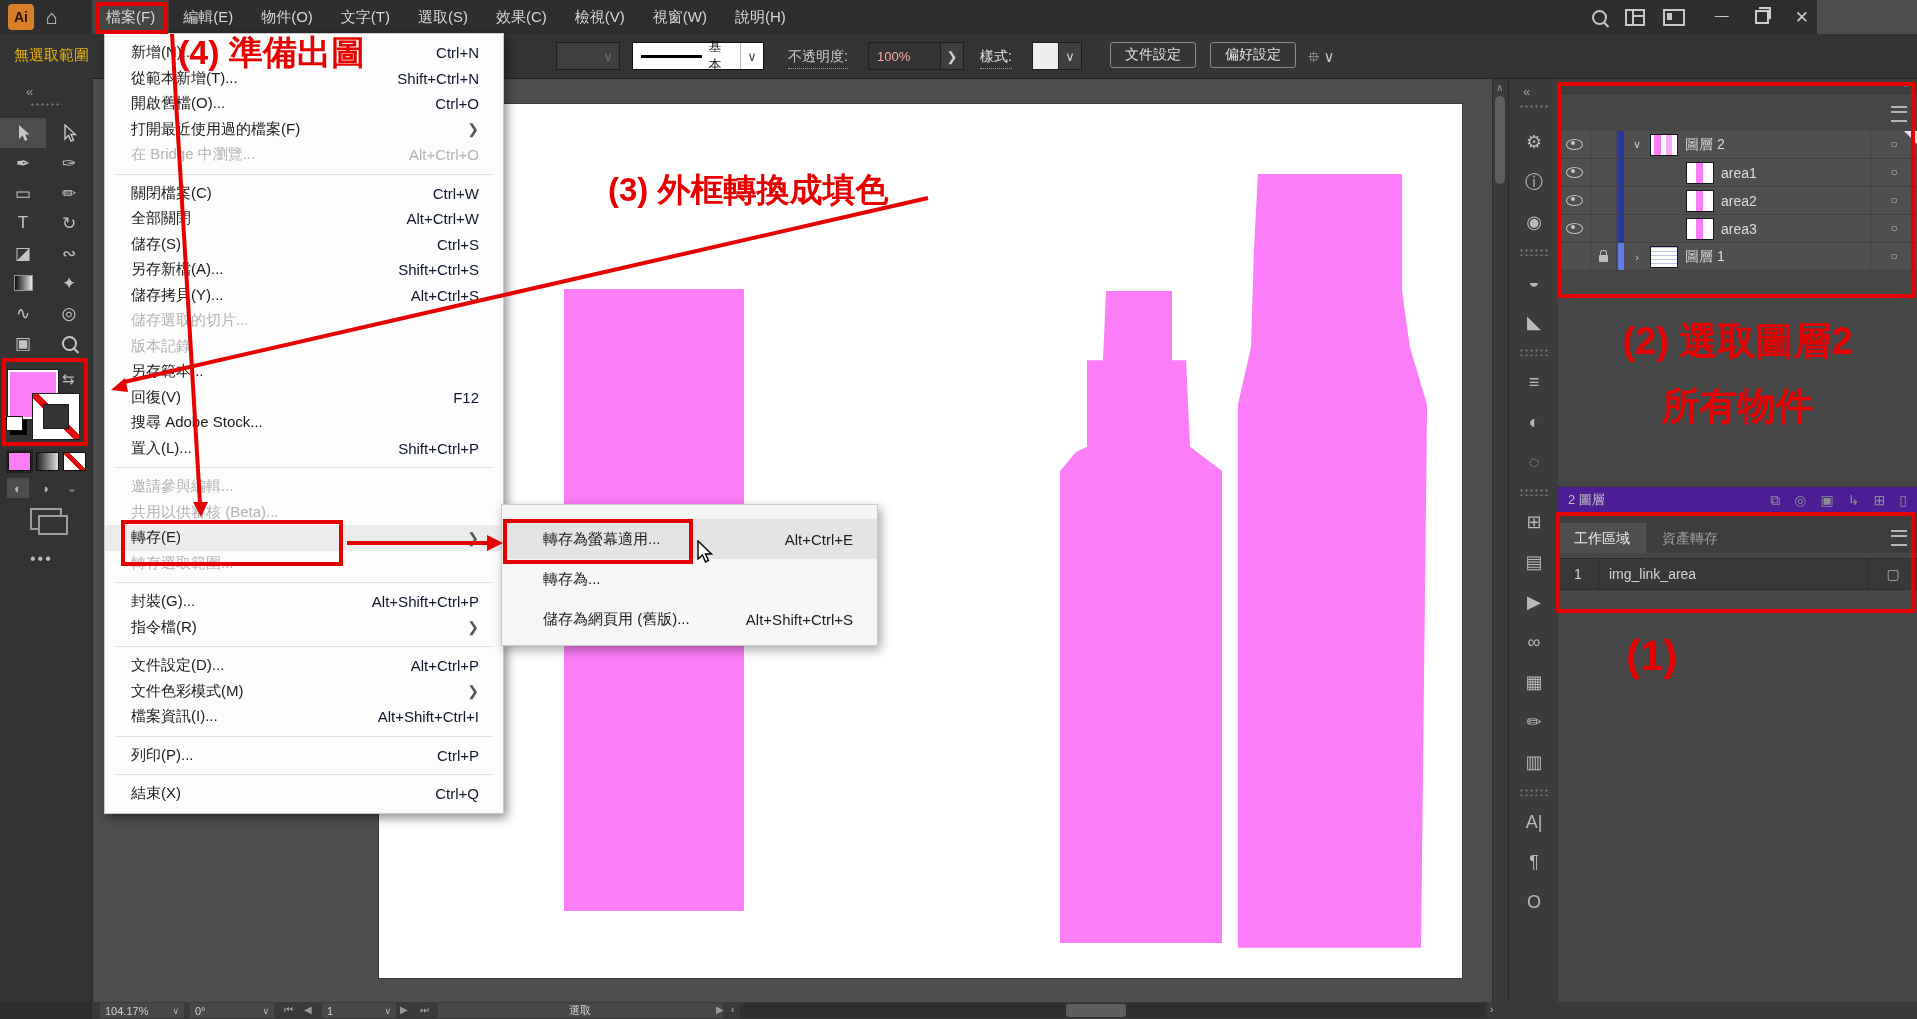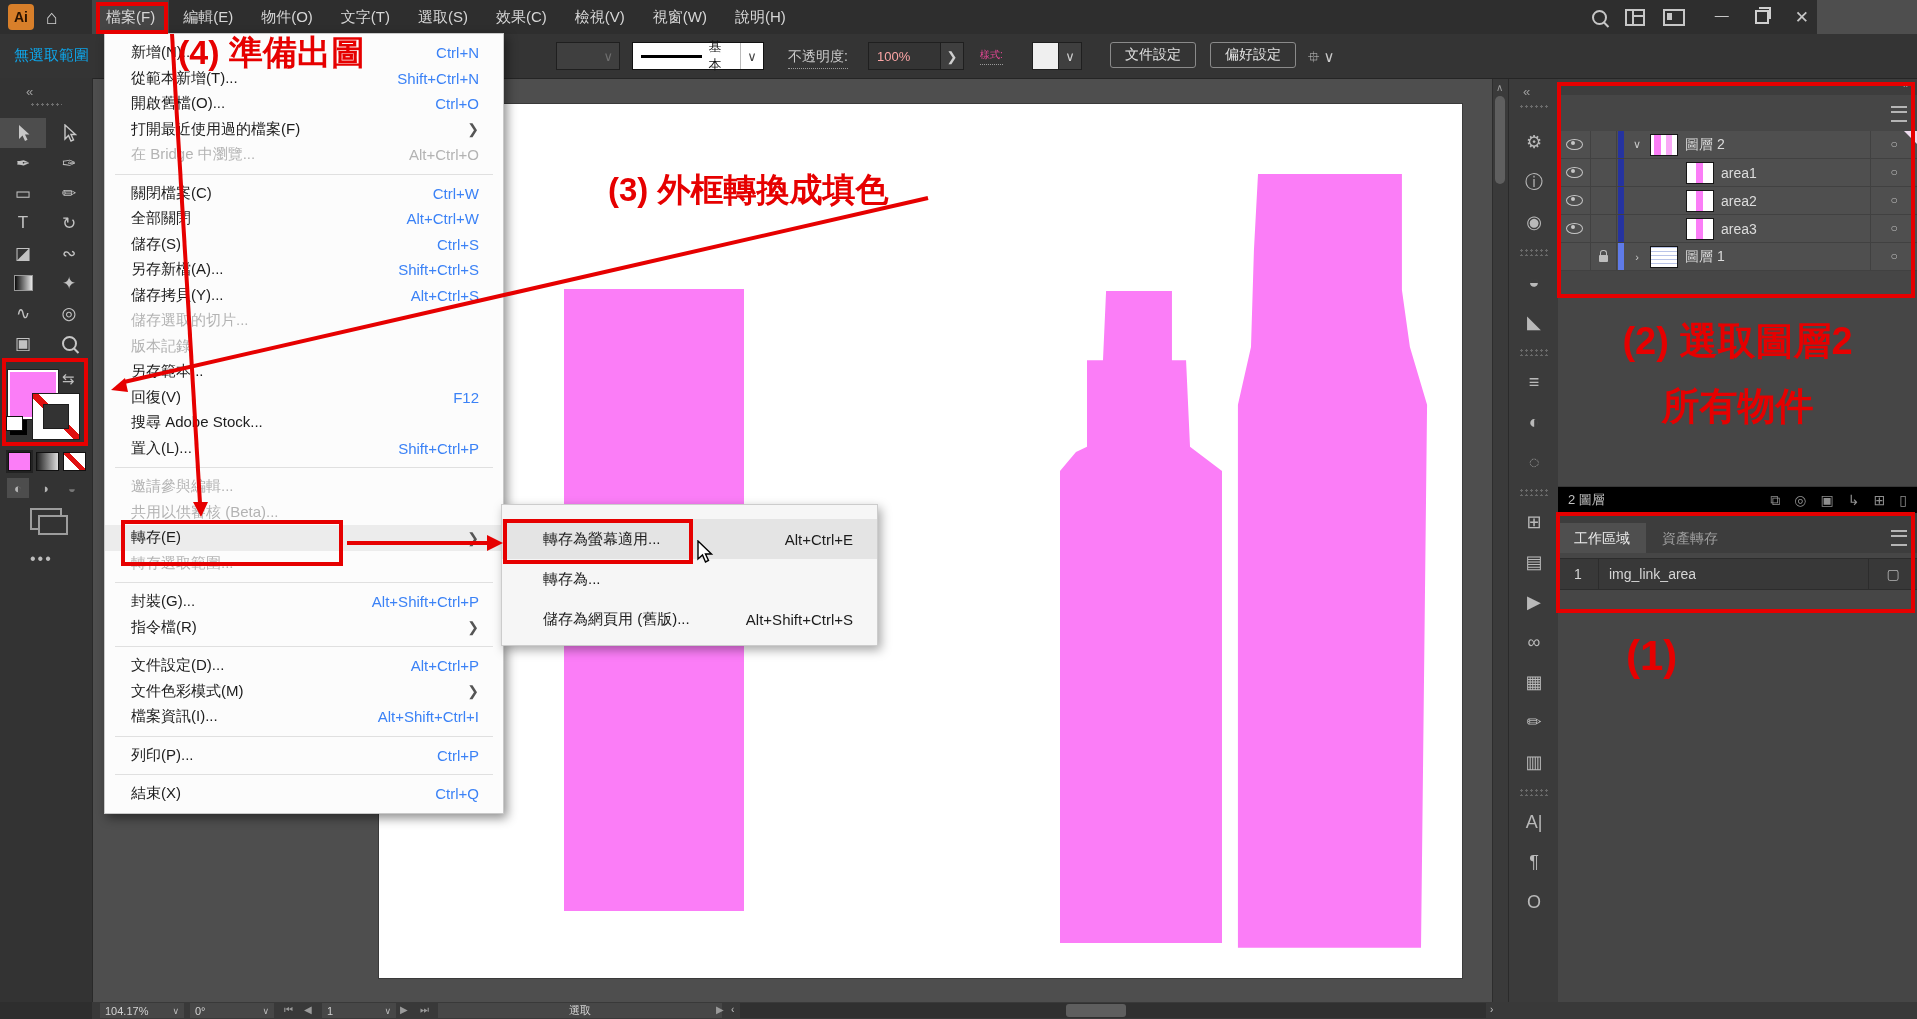--- a/index.html
+++ b/index.html
@@ -24,31 +24,31 @@
   .grid-icon::after{content:"";position:absolute;left:5px;top:0;bottom:0;width:2px;background:#c7c7c7}
   .grid-icon::before{content:"";position:absolute;left:7px;right:0;top:4px;height:2px;background:#c7c7c7}
   .doc-icon{width:18px;height:13px;border:2px solid #c7c7c7;position:relative}
   .doc-icon::after{content:"";position:absolute;left:2px;top:2px;width:5px;height:7px;background:#c7c7c7}
   .winctl{display:flex;gap:26px;margin-left:12px;font-size:15px;color:#cfcfcf}
   .restore-icon{width:10px;height:10px;border:2px solid #cfcfcf;position:relative;margin-top:3px}
   .restore-icon::after{content:"";position:absolute;left:2px;top:-5px;width:10px;height:10px;border:2px solid #cfcfcf;border-left:none;border-bottom:none}
 
   
   #controlbar{left:0;top:34px;width:1917px;height:44px;background:#343434;border-bottom:1px solid #252525;z-index:5}
-  #no-sel{left:14px;top:12px;color:#0ea5e9;font-size:15px}
+  #no-sel{left:14px;top:12px;color:#eab308;font-size:15px}
   .cb-box{position:absolute;top:8px;height:26px;border:1px solid #1f1f1f;background:#3f3f3f;color:#9a9a9a;
           display:flex;align-items:center;font-size:13px}
   #cb-dd1{left:556px;width:56px;justify-content:flex-end;padding-right:6px;color:#6f6f6f}
   #stroke-style{left:632px;width:130px;background:#fff;color:#111;border:1px solid #111}
   #stroke-line{width:62px;height:3px;background:#000;margin:0 6px 0 8px}
   #stroke-dd{width:22px;align-self:stretch;display:flex;align-items:center;justify-content:center;color:#444;border-left:1px solid #bbb;margin-left:6px}
   #opacity-label{left:788px;top:14px;color:#c9c9c9;font-size:14px;border-bottom:1px dotted #9a9a9a;padding-bottom:2px}
   #opacity-val{left:868px;width:64px;background:#343434;border:1px solid #1f1f1f;color:#fca5a5;padding-left:8px}
   #opacity-more{left:940px;width:22px;justify-content:center;color:#cfcfcf}
-  #style-label{left:980px;top:14px;color:#ec4899;font-size:10px;border-bottom:1px dotted #9a9a9a;padding-bottom:2px}
+  #style-label{left:980px;top:14px;color:#e5e5e5;font-size:14px;border-bottom:1px dotted #9a9a9a;padding-bottom:2px}
   #style-swatch{left:1032px;width:26px;background:#efefef}
   #style-dd{left:1058px;width:22px;justify-content:center;color:#cfcfcf}
   .cb-btn{position:absolute;top:8px;height:26px;border:1px solid #8a8a8a;border-radius:3px;color:#e0e0e0;
           font-size:14px;display:flex;align-items:center;padding:0 14px;background:transparent}
   #btn-docsetup{left:1110px}
   #btn-prefs{left:1210px}
   #align-art{left:1308px;top:12px;color:#c9c9c9;font-size:15px}
 
   
   #toolbar{left:0;top:78px;width:92px;height:924px;background:#333333;z-index:6;border-right:1px solid #292929}
@@ -117,21 +117,21 @@
   .lbar.dark{background:#2533a0}.lbar.light{background:#5f7be9}
   .lchev{width:26px;text-align:center;color:#c9c9c9;font-size:11px}
   .lthumb{width:26px;height:20px;background:#fff;border:1px solid #161616;margin-right:7px}
   .lthumb.bars{background:linear-gradient(90deg,#fff 12%,#fb7df7 12% 38%,#fff 38% 56%,#f9a9f6 56% 80%,#fff 80%)}
   .lthumb.bar1{background:linear-gradient(90deg,#fff 34%,#fb7df7 34% 62%,#fff 62%)}
   .lthumb.sketch{background:repeating-linear-gradient(0deg,#fff 0 3px,#b9c4e8 3px 4px)}
   .lname{color:#dcdcdc;font-size:14px;flex:1}
   .ltarget{width:46px;text-align:center;color:#bdbdbd;font-size:12px;border-left:1px solid #414141;height:27px;line-height:27px}
   .lsel-corner{position:absolute;right:0;top:0;width:0;height:0;border-top:13px solid #efdcef;border-left:13px solid transparent}
   .indent1{width:62px}
-  #layers-footer{left:0;top:408px;width:359px;height:27px;background:#000000;border-top:1px solid #373737;
+  #layers-footer{left:0;top:408px;width:359px;height:27px;background:#4c1d95;border-top:1px solid #373737;
      display:flex;align-items:center;color:#c2c2c2;font-size:13px;padding:0 10px;box-sizing:border-box}
   #lf-icons{margin-left:auto;display:flex;gap:14px;color:#8f8f8f;font-size:14px}
   #ab-tabs{left:0;top:435px;width:359px;height:40px;background:#3d3d3d;display:flex;align-items:flex-end;position:absolute}
   #ab-row{left:0;top:480px;width:359px;height:30px;background:#383838;border-top:1px solid #2c2c2c;border-bottom:1px solid #2c2c2c;
      display:flex;align-items:center;color:#d5d5d5;font-size:14px}
   #ab-num{width:40px;text-align:center;border-right:1px solid #2c2c2c;height:30px;line-height:30px}
   #ab-name{flex:1;padding-left:10px}
   #ab-icon{width:48px;border-left:1px solid #2c2c2c;height:30px;display:flex;align-items:center;justify-content:center;color:#b5b5b5}
 
   
@@ -142,21 +142,21 @@
   .sb-dd{color:#bdbdbd;font-size:9px;margin-left:auto}
   .sb-nav{position:absolute;top:2px;color:#9a9a9a;font-size:10px}
   #sb-tool{left:438px;width:274px;justify-content:center}
   #hscroll{left:740px;top:1px;width:746px;height:15px;background:#303030;position:absolute}
   #hthumb{position:absolute;left:326px;top:1px;width:60px;height:13px;background:#5e5e5e;border-radius:3px}
 
   
   #filemenu{left:104px;top:33px;width:398px;background:#fcfcfc;border:1px solid #c9c9c9;
             box-shadow:3px 4px 10px rgba(0,0,0,.45);z-index:50;padding:6px 0}
   .fm-item{height:25.5px;display:flex;align-items:center;padding:0 24px 0 26px;font-size:15px;color:#1c1c1c}
-  .fm-item .sc{margin-left:auto;color:#3b82f6}
+  .fm-item .sc{margin-left:auto;color:#0f172a}
   .fm-item.disabled,.fm-item.disabled .sc{color:#b3b3b3}
   .fm-item.hover{background:#ececec}
   .fm-sep{height:13px;display:flex;align-items:center;padding:0 10px}
   .fm-sep::after{content:"";width:100%;height:1px;background:#e0e0e0}
   .subarrow{margin-left:auto;color:#555;font-size:14px}
   
   #submenu{left:501px;top:504px;width:377px;height:142px;background:#f6f6f6;border:1px solid #cccccc;
            box-shadow:3px 4px 10px rgba(0,0,0,.35);z-index:55;padding-top:14px;box-sizing:border-box}
   .sm-item{height:40px;display:flex;align-items:center;padding:0 24px 0 41px;font-size:15px;color:#1c1c1c}
   .sm-item .sc{margin-left:auto}

